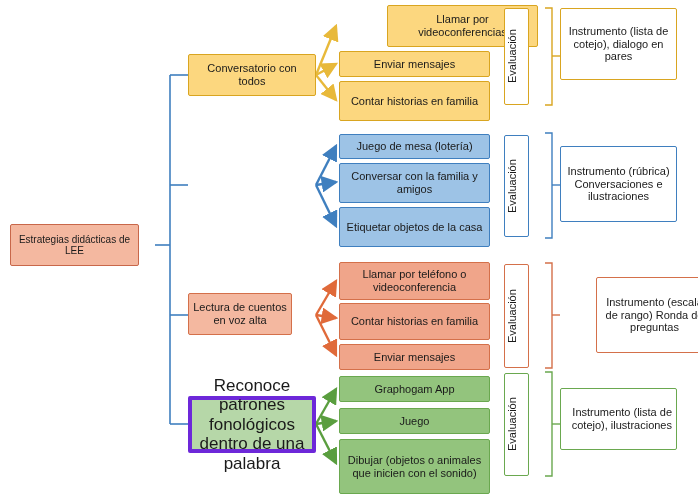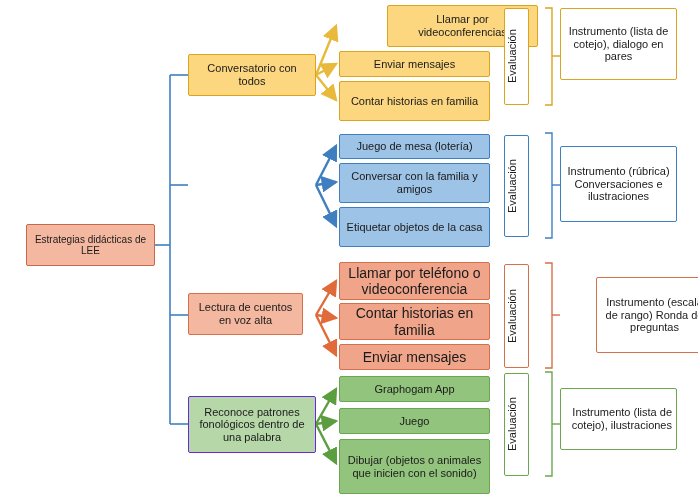--- a/index.html
+++ b/index.html
@@ -55,43 +55,43 @@
     font-size: 13px;
   }
   .n-branch-orange {
     background: #f4b8a0;
     border: 1px solid #d4704a;
     color: #1a1a1a;
     font-size: 11px;
   }
   .n-branch-green {
     background: #b6d7a8;
-    border: 1px solid #6d28d9;
-    color: #1a1a1a;
-    font-size: 11px;
+    border: 4px solid #6d28d9;
+    color: #1a1a1a;
+    font-size: 17px;
   }
 
   
   .n-leaf-yellow {
     background: #fcd77f;
     border: 1px solid #d9a520;
     color: #1a1a1a;
     font-size: 11px;
   }
   .n-leaf-blue {
     background: #9dc3e6;
     border: 1px solid #3f7fbf;
     color: #1a1a1a;
     font-size: 11px;
   }
   .n-leaf-orange {
     background: #f0a58a;
     border: 1px solid #d4704a;
     color: #1a1a1a;
-    font-size: 14px;
+    font-size: 11px;
     align-items: center;
   }
   .n-leaf-green {
     background: #93c47d;
     border: 1px solid #6aa84f;
     color: #1a1a1a;
     font-size: 11px;
   }
 
   
@@ -179,21 +179,21 @@
       </marker>
       <marker id="arrO" markerWidth="7" markerHeight="7" refX="6" refY="3.5" orient="auto">
         <path d="M0 0 L7 3.5 L0 7 z" fill="#e06a3a"></path>
       </marker>
       <marker id="arrG" markerWidth="7" markerHeight="7" refX="6" refY="3.5" orient="auto">
         <path d="M0 0 L7 3.5 L0 7 z" fill="#5a9e3f"></path>
       </marker>
     </defs>
   </svg>
 
-  <div class="node n-root" style="left:26px; top:224px; width:129px; height:42px;">
+  <div class="node n-root" style="left:10px; top:224px; width:129px; height:42px;">
     <span>Estrategias didácticas de LEE</span>
   </div>
 
   <div class="node n-branch-yellow" style="left:188px; top:54px; width:128px; height:42px;">
     <span>Conversatorio con todos</span>
   </div>
   <div class="node n-leaf-yellow" style="left:339px; top:5px; width:151px; height:42px;margin-left:48px;">
     <span>Llamar por videoconferencias</span>
   </div>
   <div class="node n-leaf-yellow" style="left:339px; top:51px; width:151px; height:26px;">
@@ -218,21 +218,21 @@
   <div class="node n-leaf-blue" style="left:339px; top:207px; width:151px; height:40px;">
     <span>Etiquetar objetos de la casa</span>
   </div>
   <div class="node n-eval blue" style="left:504px; top:135px; width:25px; height:102px;">
     <span>Evaluación</span>
   </div>
   <div class="node n-inst blue" style="left:560px; top:146px; width:117px; height:76px;">
     <span>Instrumento (rúbrica) Conversaciones e ilustraciones</span>
   </div>
 
-  <div class="node n-branch-orange" style="left:188px; top:293px; width:115px; height:42px;align-items:center;">
+  <div class="node n-branch-orange" style="left:188px; top:293px; width:104px; height:42px;align-items:center;">
     <span>Lectura de cuentos en voz alta</span>
   </div>
   <div class="node n-leaf-orange" style="left:339px; top:262px; width:151px; height:38px;">
     <span>Llamar por teléfono o videoconferencia</span>
   </div>
   <div class="node n-leaf-orange" style="left:339px; top:303px; width:151px; height:37px;">
     <span>Contar historias en familia</span>
   </div>
   <div class="node n-leaf-orange" style="left:339px; top:344px; width:151px; height:26px;">
     <span>Enviar mensajes</span>

